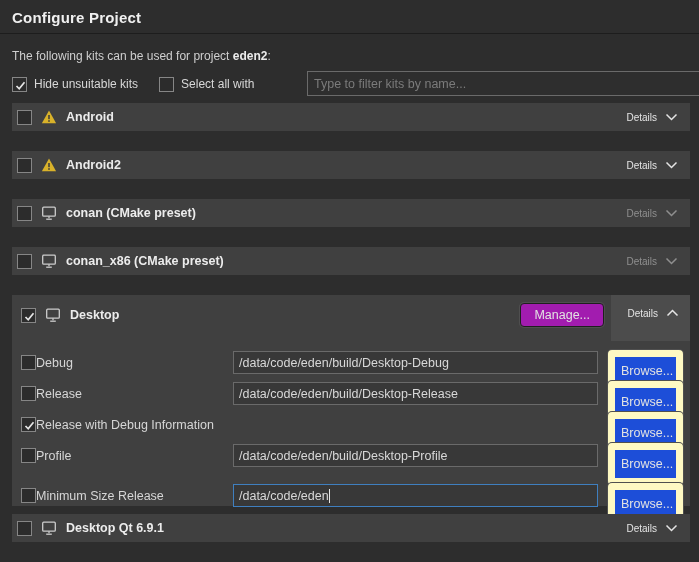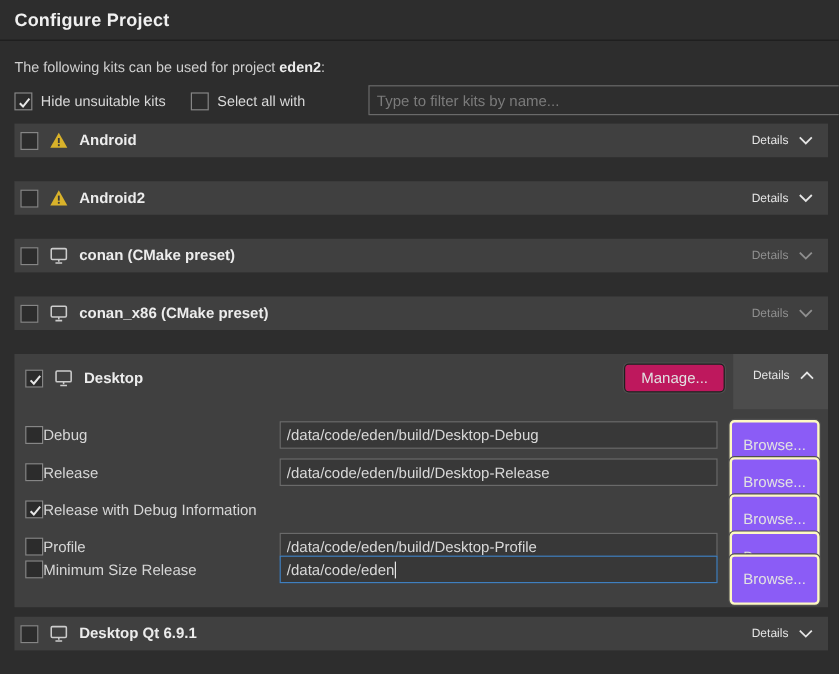--- a/index.html
+++ b/index.html
@@ -46,42 +46,42 @@
   .details-btn svg{display:block;}
   .panel{
     position:absolute;left:12px;top:295px;width:678px;height:211px;background:#404040;
   }
   .panel-header{position:relative;height:40px;display:flex;align-items:center;padding:0 10px 0 9px;}
   .details-highlight{
     position:absolute;right:0;top:0;width:79px;height:46px;background:#4c4c4c;
   }
   .manage-btn{
     position:absolute;right:86px;top:8px;height:24px;padding:0 13px;
-    background:#be185d;border:1px solid #1f1f1f;border-radius:4px;color:#e2e2e2;
+    background:#a21caf;border:1px solid #1f1f1f;border-radius:4px;color:#e2e2e2;
     font-family:"Liberation Sans","DejaVu Sans",sans-serif;font-size:12.5px;cursor:default;
     box-shadow:0 0 0 1px #4f4f4f;
   }
   .panel .details-btn{position:absolute;right:9px;top:9px;z-index:2;}
   .build-row{position:absolute;left:0;width:100%;height:23px;display:flex;align-items:center;}
   .build-row .cb{margin-left:9px;}
   .build-label{margin-left:0;color:#d6d6d6;font-size:12.5px;}
   .dir-input{
     position:absolute;left:221px;top:0;width:365px;height:23px;
     background:#383838;border:1px solid #6a6a6a;color:#d8d8d8;
     font-family:"Liberation Sans","DejaVu Sans",sans-serif;font-size:12.5px;padding:0 5px;outline:none;
   }
   .dir-input-focus{
     position:absolute;left:221px;top:0;width:365px;height:23px;
     background:#383838;border:1px solid #3f7fbf;color:#d8d8d8;
     font-size:12.5px;padding:0 5px;display:flex;align-items:center;white-space:pre;
   }
   .caret{width:1px;height:14px;background:#e6e6e6;}
   .browse-btn{
     position:absolute;left:596px;top:-1px;width:75px;height:42px;
-    background:#8b5cf6;border:2px solid #fef9c3;border-radius:4px;color:#e2e2e2;
+    background:#1d4ed8;border:7px solid #fef9c3;border-radius:4px;color:#e2e2e2;
     font-family:"Liberation Sans","DejaVu Sans",sans-serif;font-size:12.5px;cursor:default;
     box-shadow:0 0 0 1px #4f4f4f;
   }
 </style>
 </head>
 <body>
 
 <div class="app">
 
   <div class="page-title">Configure Project</div>
@@ -231,21 +231,21 @@
       <button class="browse-btn">Browse...</button>
     </div>
 
     <div class="build-row" style="top:149px">
       <span class="cb"></span>
       <span class="build-label">Profile</span>
       <input class="dir-input" value="/data/code/eden/build/Desktop-Profile" style="">
       <button class="browse-btn">Browse...</button>
     </div>
 
-    <div class="build-row" style="top:168px">
+    <div class="build-row" style="top:189px">
       <span class="cb"></span>
       <span class="build-label">Minimum Size Release</span>
       <div class="dir-input-focus">
         <span>/data/code/eden</span>
         <span class="caret"></span>
       </div>
       <button class="browse-btn">Browse...</button>
     </div>
   </div>
 

